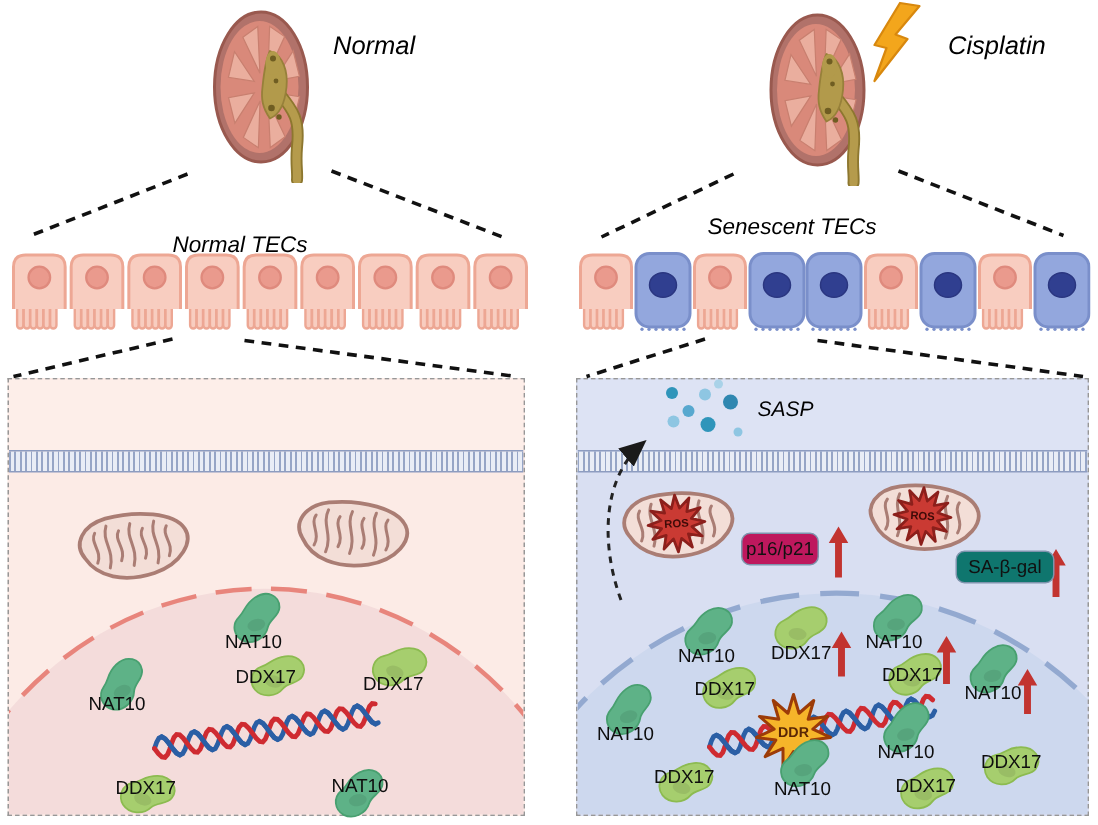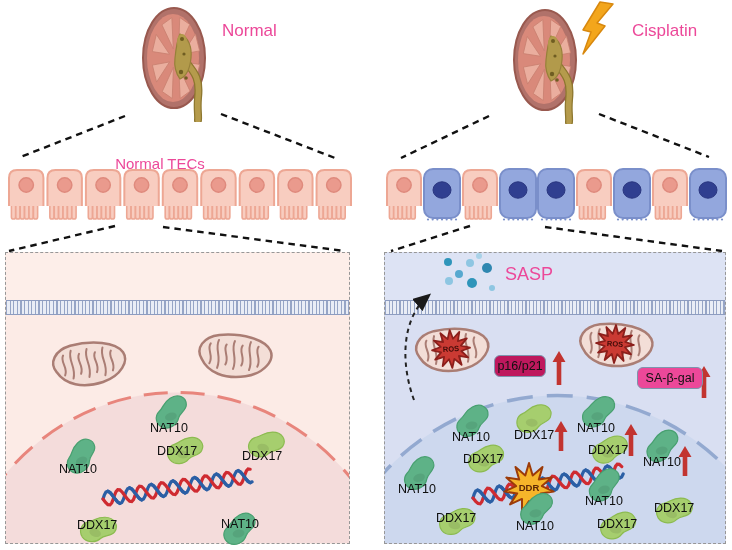--- a/index.html
+++ b/index.html
@@ -1,37 +1,37 @@
 <!DOCTYPE html>
 <html><head>
 <meta charset="utf-8">
 <style>
   html,body{margin:0;padding:0;background:#fff;}
   .canvas{position:relative;width:732px;height:550px;background:#ffffff;overflow:hidden;
           font-family:"Liberation Sans",sans-serif;}
   .abs{position:absolute;}
-  .lbl{position:absolute;color:#ec4899;white-space:nowrap;}
+  .lbl{position:absolute;color:#000000;white-space:nowrap;font-style:italic;}
   .big{font-size:17px;}
   .med{font-size:15px;transform:translateX(-50%);}
   .panel{position:absolute;top:252px;width:345px;height:292px;border:1.5px dashed #979797;
          box-sizing:border-box;z-index:1;overflow:hidden;}
   #panel-left{left:5px;background:#fcebe6;}
   #panel-right{left:384px;width:342px;background:#d9dff2;}
   .extracell{position:absolute;left:0;top:0;width:100%;height:47px;}
   #panel-left .extracell{background:#fdeee9;}
   #panel-right .extracell{background:#dde3f4;}
   .membrane{position:absolute;left:0;top:47px;width:100%;height:15px;box-sizing:border-box;
             border-top:1.6px solid #8d9cc0;border-bottom:1.6px solid #8d9cc0;
             background:repeating-linear-gradient(90deg,#96a5c6 0 1.2px,#e9edf6 1.2px 3.6px);}
   .nucleus-svg{position:absolute;left:0;top:0;width:100%;height:100%;}
   .pill{position:absolute;display:flex;align-items:center;justify-content:center;
         font-size:12.5px;color:#111;border:1.5px solid #7e94ad;border-radius:6px;
         box-sizing:border-box;z-index:4;}
   #pill-p16{left:494px;top:355px;width:52px;height:22px;background:#be185d;}
-  #pill-sa{left:637px;top:367px;width:66px;height:22px;background:#ec4899;}
+  #pill-sa{left:637px;top:367px;width:66px;height:22px;background:#0f766e;}
   #art{position:absolute;left:0;top:0;z-index:3;pointer-events:none;}
   #connectors{position:absolute;left:0;top:0;z-index:6;pointer-events:none;}
   .tec-row{position:absolute;z-index:2;}
   .kidney{position:absolute;z-index:2;}
   svg text{font-family:"Liberation Sans",sans-serif;}
 </style>
 </head>
 <body>
 
 <div class="canvas">
@@ -78,20 +78,21 @@
     </svg>
 
   <svg class="abs" id="lightning" style="left:574px;top:1px;z-index:3" width="42" height="58" viewBox="0 0 42 58">
     <path d="M26,1 L39,3 L23,22 L31,25 L9,53 L17,31 L9,29 Z" fill="#f3a61c" stroke="#d8880e" stroke-width="1.5" stroke-linejoin="round"></path>
   </svg>
 
   <div class="lbl big" style="left:222px;top:21px">Normal</div>
   <div class="lbl big" style="left:632px;top:21px">Cisplatin</div>
 
   <div class="lbl med" style="left:160px;top:155px">Normal TECs</div>
+  <div class="lbl med" style="left:528px;top:143px">Senescent TECs</div>
 
   <svg class="tec-row" id="row-normal" style="left:7px;top:166px" width="346" height="58" viewBox="0 0 346 58">
       <rect x="4.4" y="36" width="4.2" height="17" rx="2.1" fill="#f8cdc0" stroke="#eda794" stroke-width="1.6"></rect>
       <rect x="8.807407407407409" y="36" width="4.2" height="17" rx="2.1" fill="#f8cdc0" stroke="#eda794" stroke-width="1.6"></rect>
       <rect x="13.214814814814815" y="36" width="4.2" height="17" rx="2.1" fill="#f8cdc0" stroke="#eda794" stroke-width="1.6"></rect>
       <rect x="17.62222222222222" y="36" width="4.2" height="17" rx="2.1" fill="#f8cdc0" stroke="#eda794" stroke-width="1.6"></rect>
       <rect x="22.02962962962963" y="36" width="4.2" height="17" rx="2.1" fill="#f8cdc0" stroke="#eda794" stroke-width="1.6"></rect>
       <rect x="26.437037037037037" y="36" width="4.2" height="17" rx="2.1" fill="#f8cdc0" stroke="#eda794" stroke-width="1.6"></rect>
       <path d="M2,40 V12 Q2,4 10,4 H28.444444444444443 Q36.44444444444444,4 36.44444444444444,12 V40 Z" fill="#f8cdc0"></path>
       <path d="M2,40 V12 Q2,4 10,4 H28.444444444444443 Q36.44444444444444,4 36.44444444444444,12 V40" fill="none" stroke="#eda794" stroke-width="2"></path>
@@ -261,21 +262,21 @@
     </svg>
   </div>
   <div class="panel" id="panel-right">
     <div class="extracell"></div>
     <div class="membrane"></div>
     <svg class="nucleus-svg" viewBox="0 0 339 289">
       <ellipse cx="172" cy="397" rx="242" ry="255" fill="#cdd8ee" stroke="#93a9d0" stroke-width="3.5" stroke-dasharray="26 14"></ellipse>
     </svg>
   </div>
 
-  <div class="lbl" style="left:505px;top:264px;font-size:18px;z-index:4">SASP</div>
+  <div class="lbl" style="left:505px;top:264px;font-size:14px;z-index:4">SASP</div>
 
   <div class="pill" id="pill-p16">p16/p21</div>
   <div class="pill" id="pill-sa">SA-β-gal</div>
 
   <svg id="art" width="732" height="550" viewBox="0 0 732 550">
       <g transform="translate(88,363) rotate(-6)">
         <path d="M-32,6 C-39,-4 -32,-16 -16,-19 C6,-22.5 30,-18 36,-7 C41,2 32,16 13,20.5 C-8,25 -25,19 -32,6 Z" fill="#f3ded7" stroke="#aa7d74" stroke-width="2.5"></path>
         <path d="M-24,-10 C-28,-4 -20,2 -24,10" fill="none" stroke="#aa7d74" stroke-width="2" stroke-linecap="round"></path>
         <path d="M-16,-14 C-20,-4 -12,2 -16,14" fill="none" stroke="#aa7d74" stroke-width="2" stroke-linecap="round"></path>
         <path d="M-8,-10 C-12,-4 -4,2 -8,10" fill="none" stroke="#aa7d74" stroke-width="2" stroke-linecap="round"></path>

